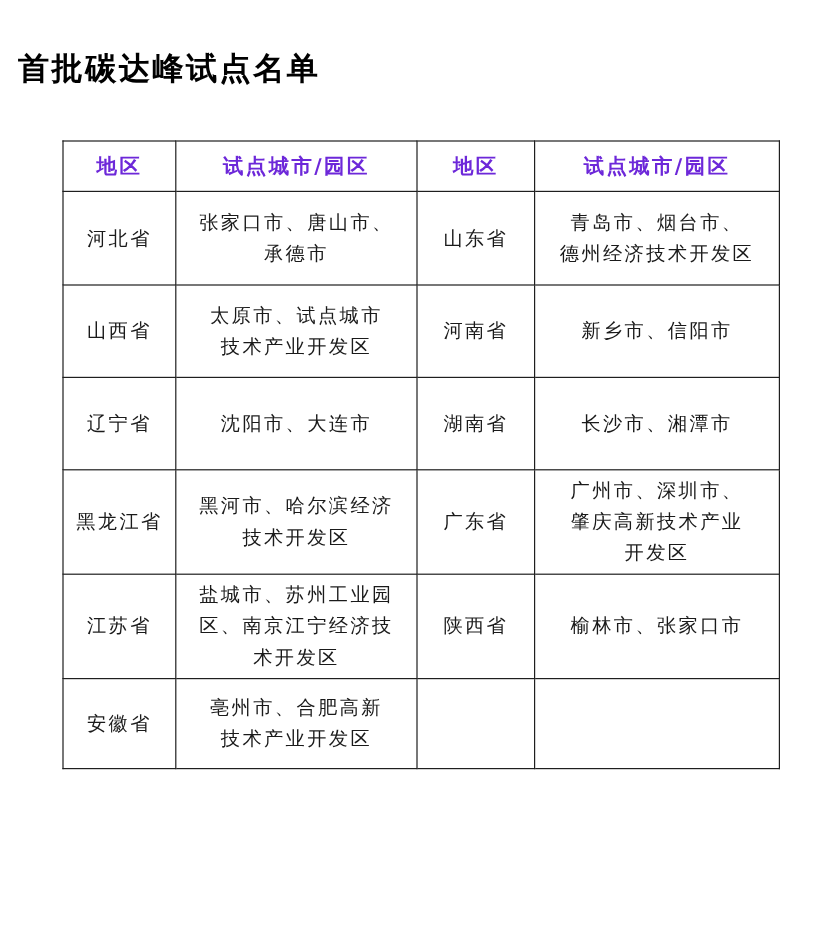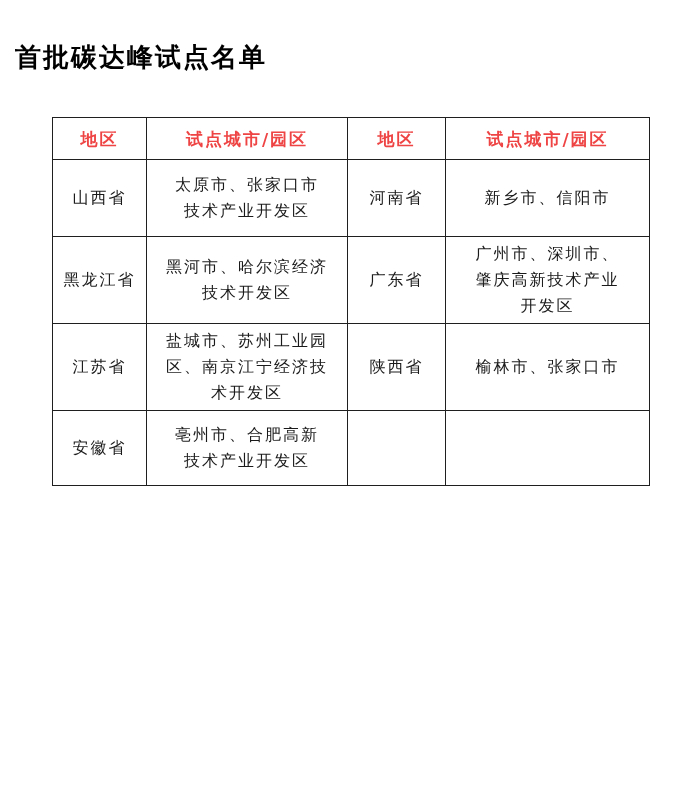--- a/index.html
+++ b/index.html
@@ -45,21 +45,21 @@
     box-sizing: border-box;
     font-size: 16px;
     letter-spacing: 2px;
     line-height: 26px;
     white-space: pre-line;
     color: #1a1a1a;
   }
   table.pilot-table th {
     font-weight: bold;
     font-size: 17px;
-    color: #ef4444;
+    color: #6d28d9;
     height: 42px;
     text-align: center;
   }
   tr.r1 td { height: 78px; }
   tr.r2 td { height: 77px; }
   tr.r3 td { height: 80px; }
   tr.r4 td { height: 77px; }
   tr.r5 td { height: 79px; }
   tr.r6 td { height: 76px; text-align: center; }
   tr.r7 td { height: 77px; }
@@ -80,26 +80,40 @@
     </colgroup>
     <thead>
       <tr>
         <th>地区</th>
         <th>试点城市/园区</th>
         <th>地区</th>
         <th>试点城市/园区</th>
       </tr>
     </thead>
     <tbody>
+      <tr class="r1">
+        <td>河北省</td>
+        <td>张家口市、唐山市、
+承德市</td>
+        <td>山东省</td>
+        <td>青岛市、烟台市、
+德州经济技术开发区</td>
+      </tr>
       <tr class="r2">
         <td>山西省</td>
-        <td>太原市、张家口市
+        <td>太原市、试点城市
 技术产业开发区</td>
         <td>河南省</td>
         <td>新乡市、信阳市</td>
+      </tr>
+      <tr class="r4">
+        <td>辽宁省</td>
+        <td>沈阳市、大连市</td>
+        <td>湖南省</td>
+        <td>长沙市、湘潭市</td>
       </tr>
       <tr class="r5">
         <td>黑龙江省</td>
         <td>黑河市、哈尔滨经济
 技术开发区</td>
         <td>广东省</td>
         <td>广州市、深圳市、
 肇庆高新技术产业
 开发区</td>
       </tr>

